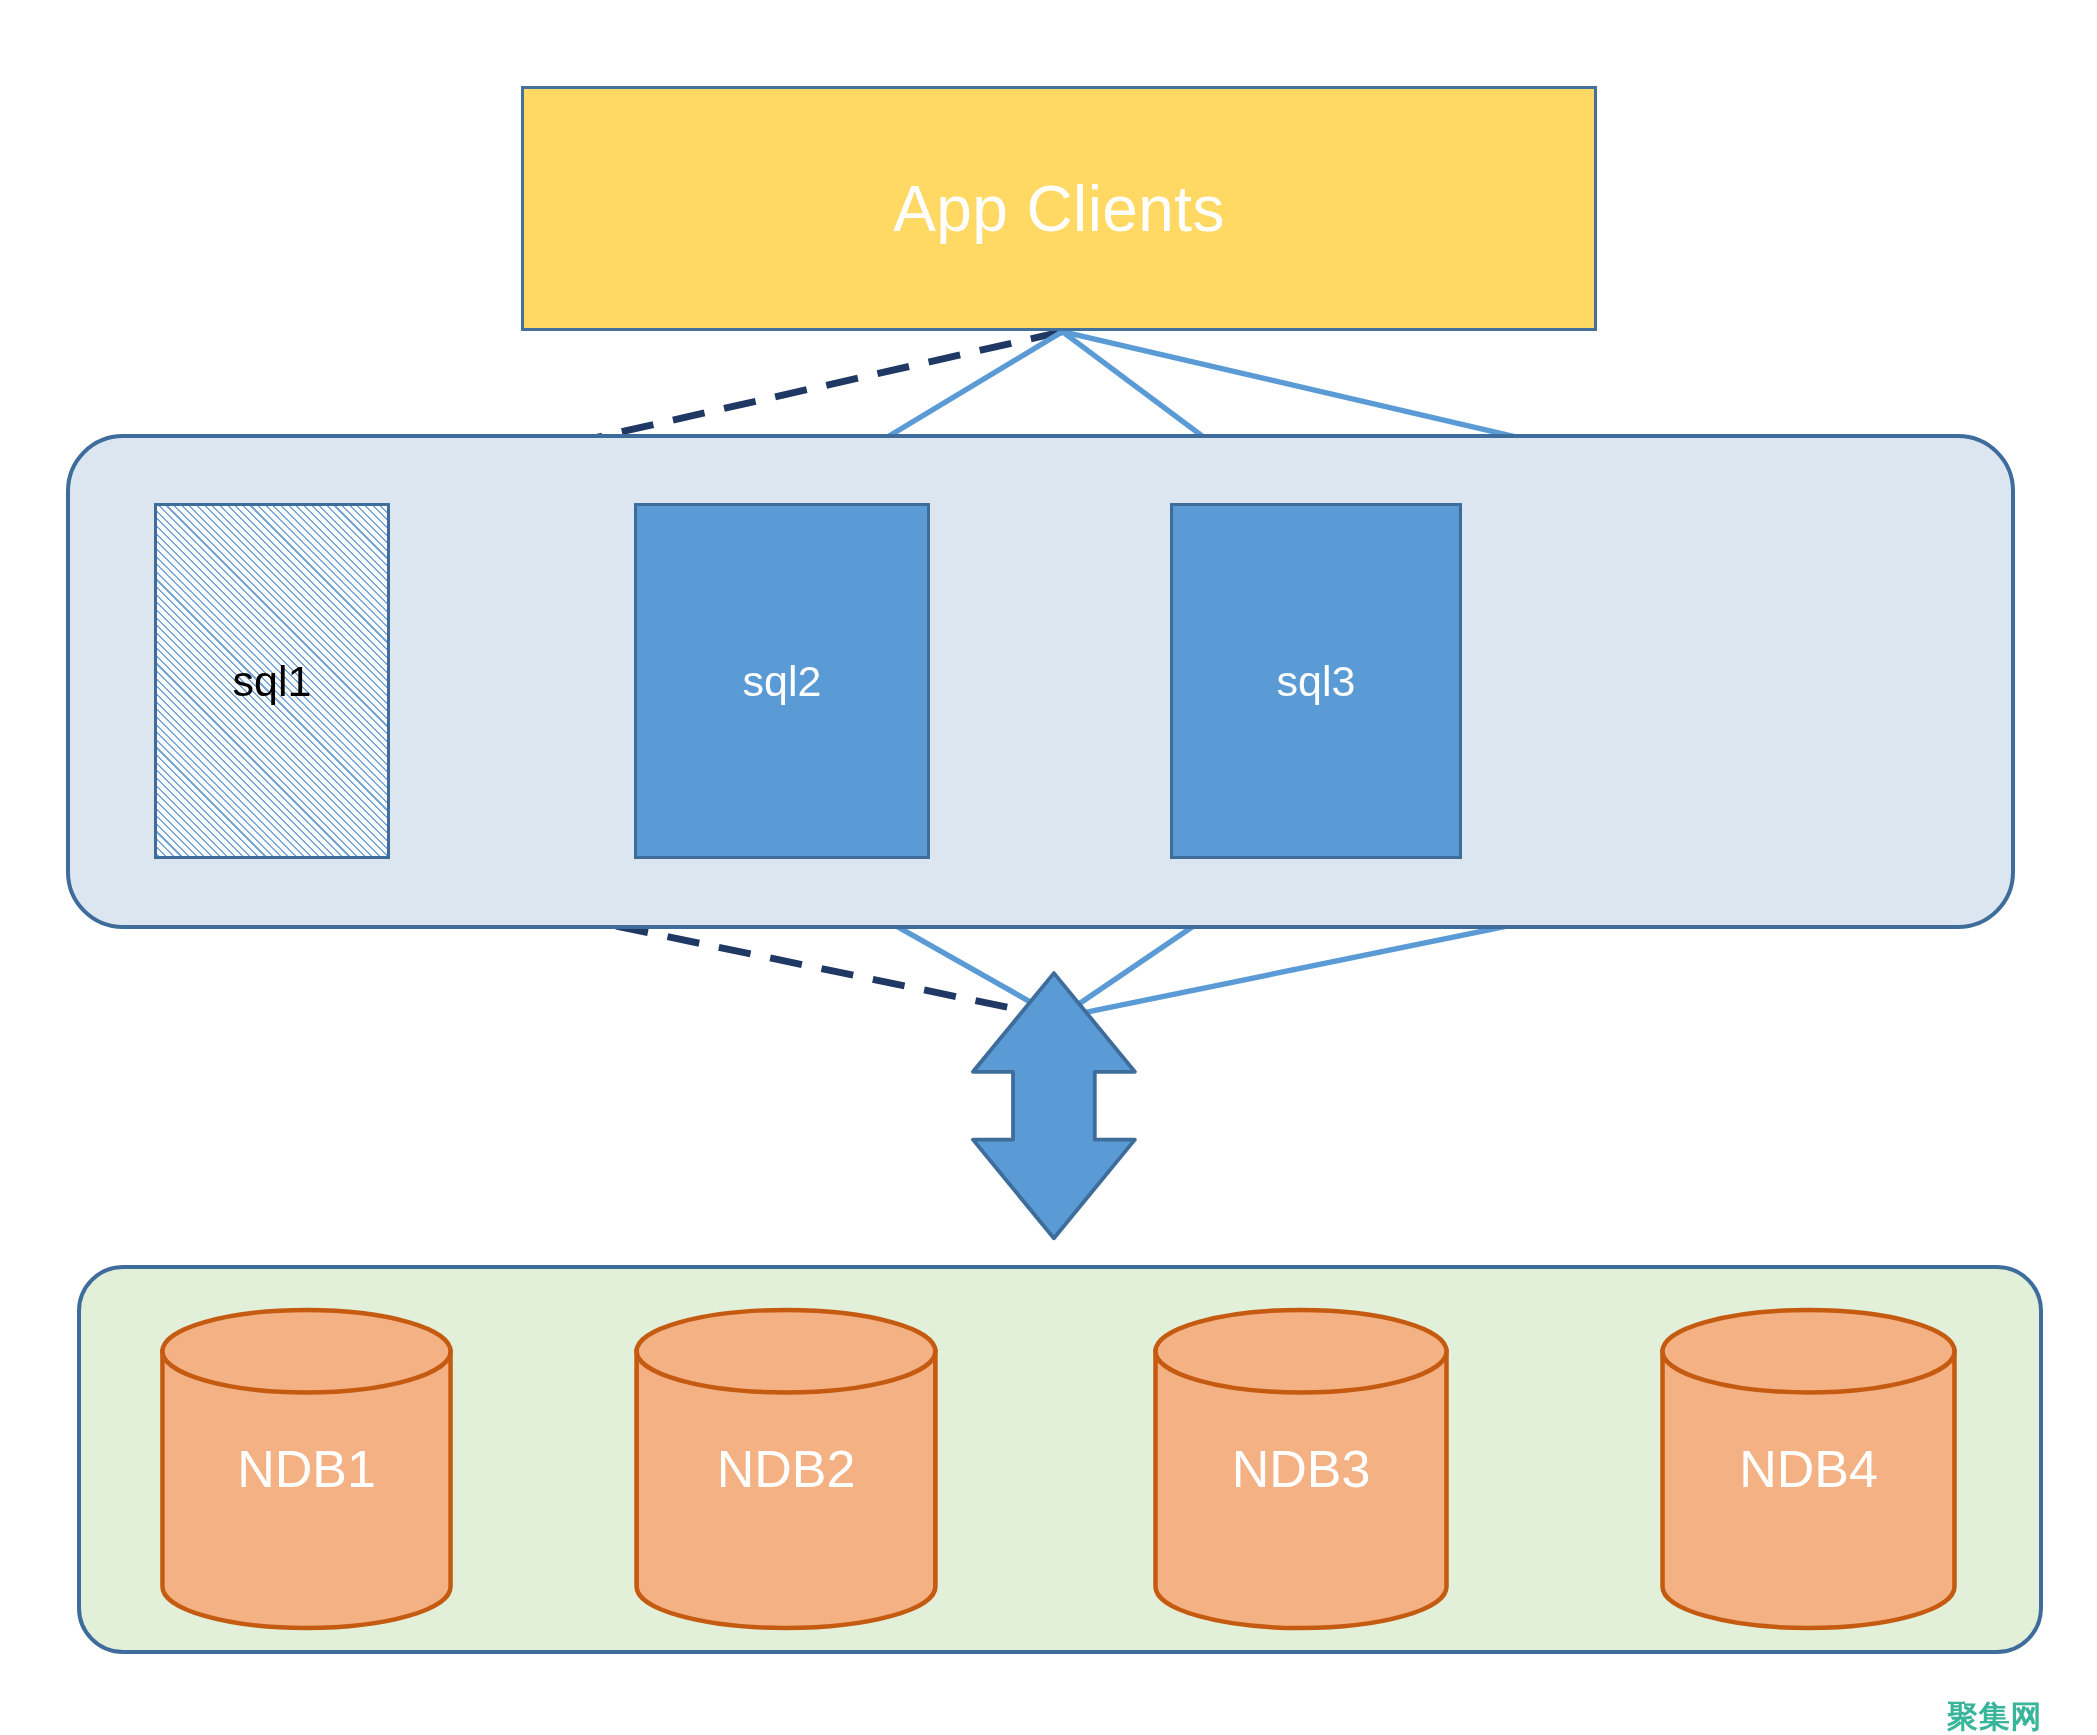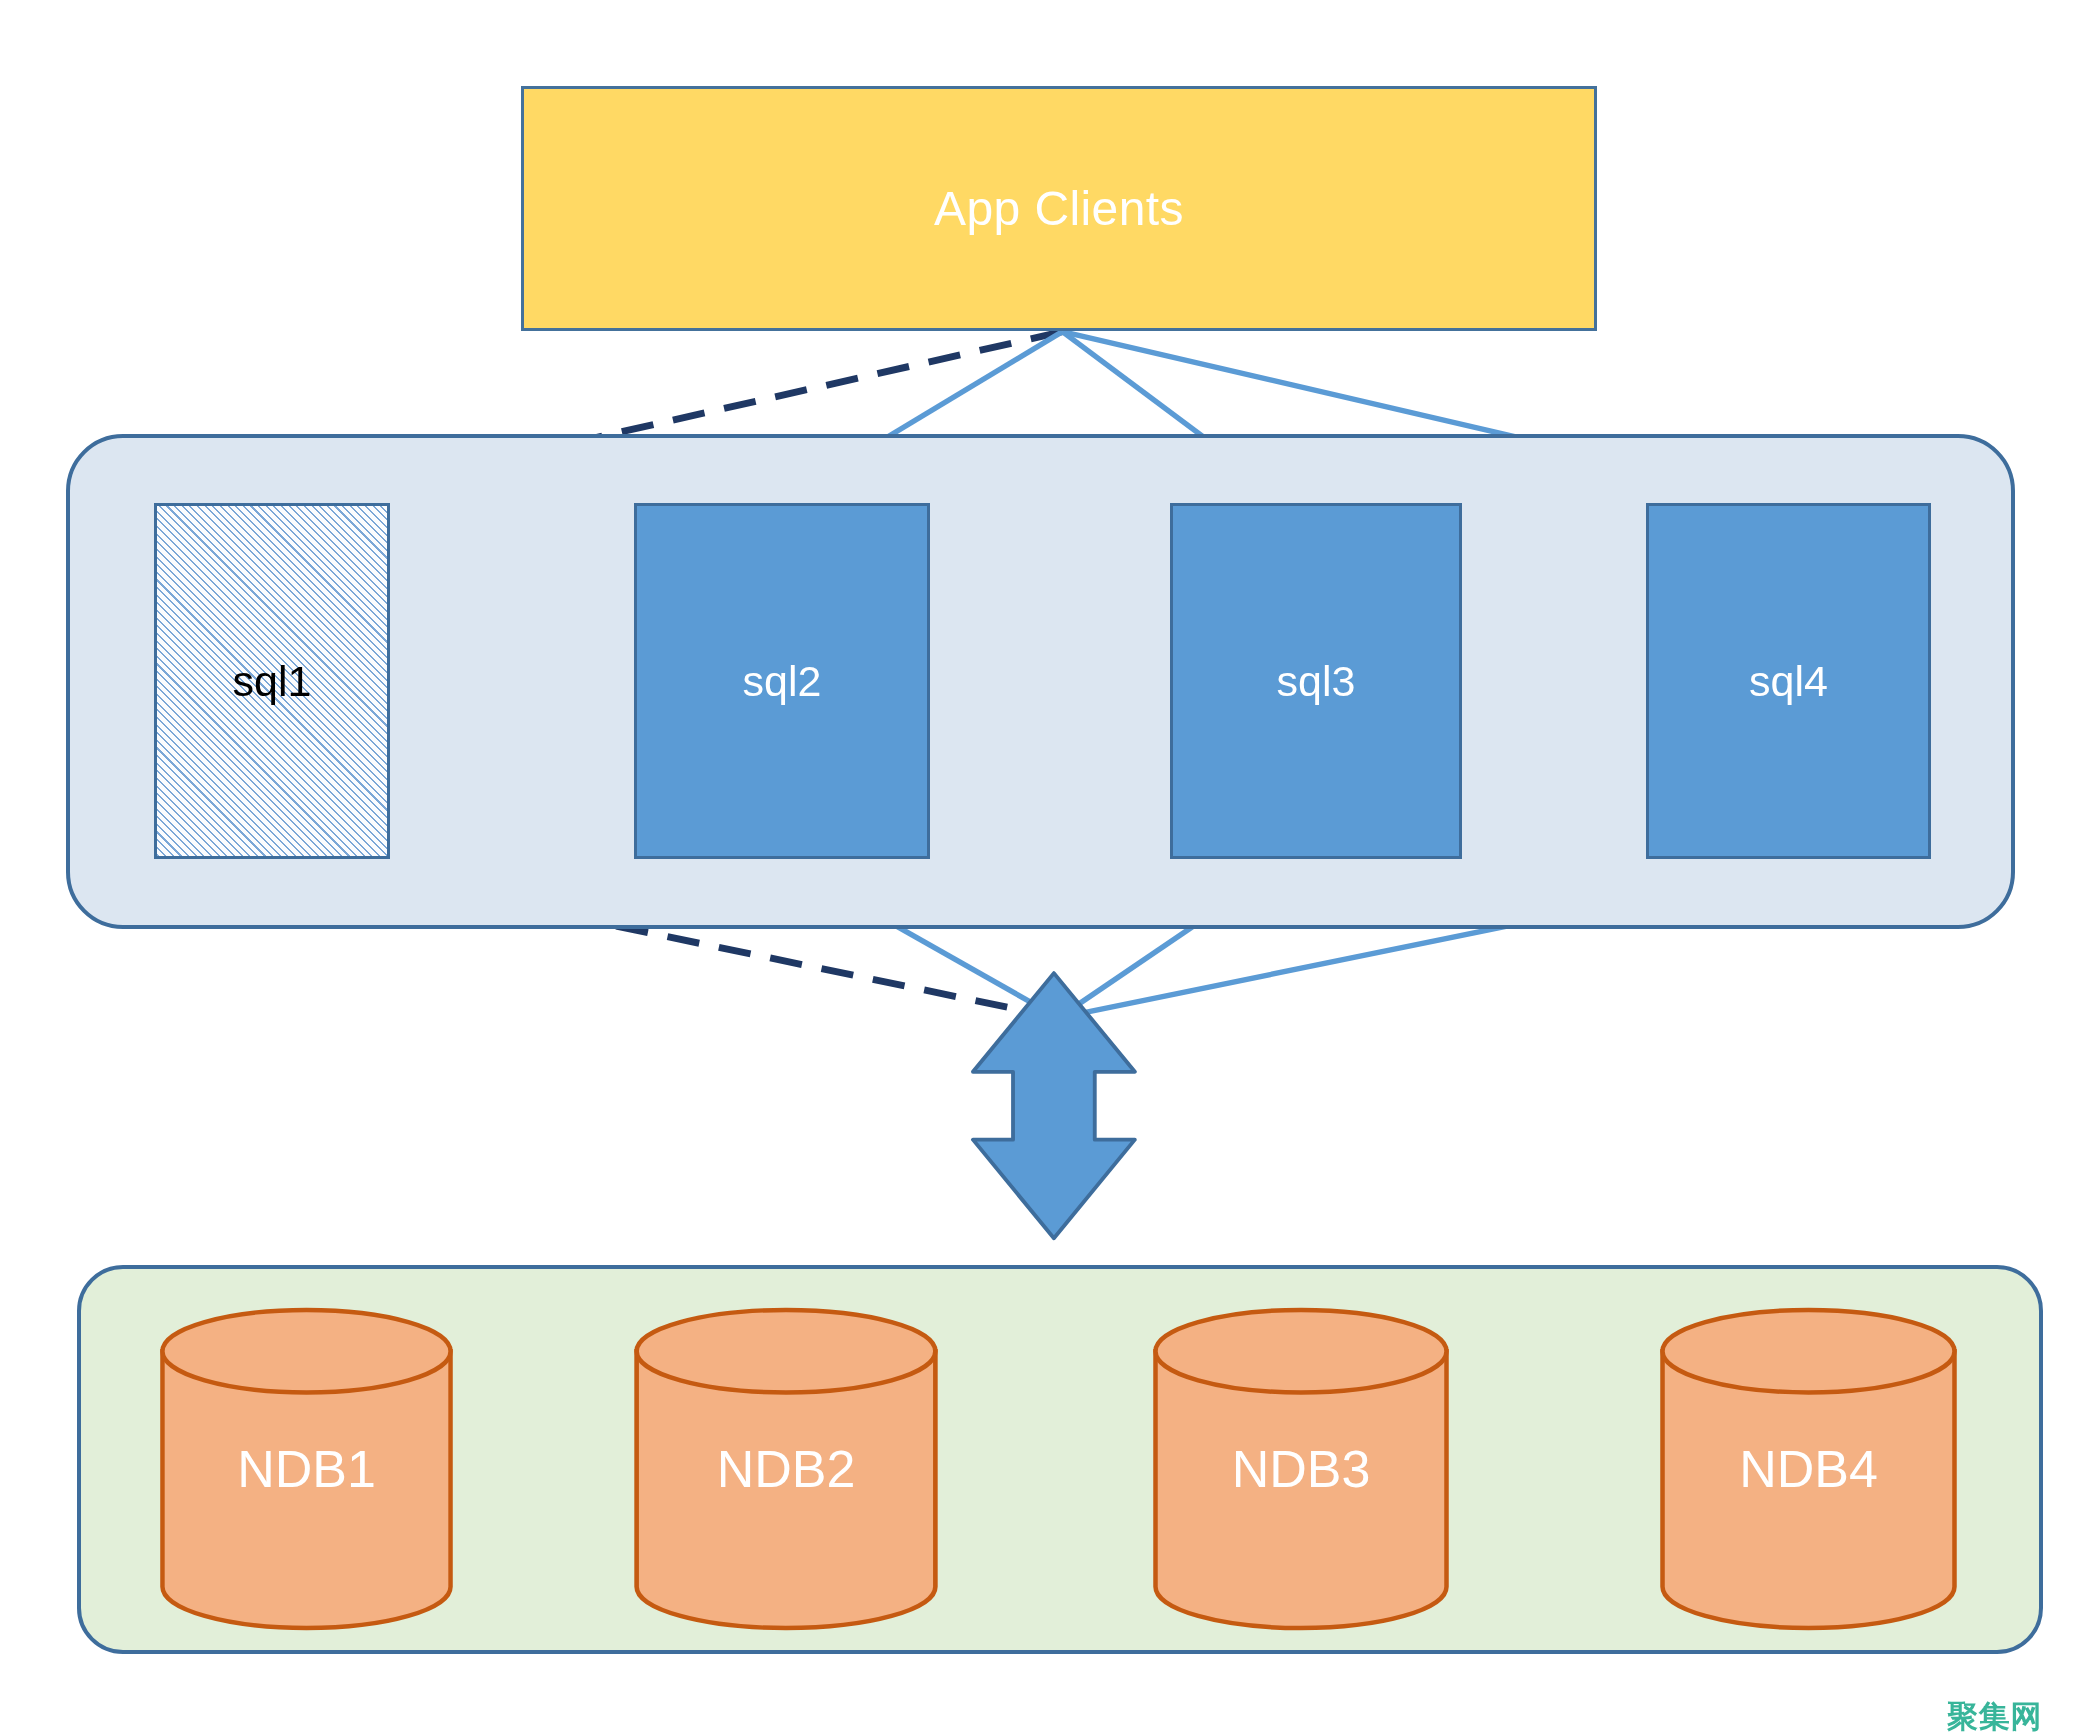--- a/index.html
+++ b/index.html
@@ -36,21 +36,21 @@
     background: #FFD964;
     border: 3.9px solid #44719B;
     box-sizing: border-box;
     display: flex;
     align-items: center;
     justify-content: center;
     z-index: 4;
   }
   .app-clients-label {
     color: #FFFFFF;
-    font-size: 48px;
+    font-size: 64px;
     letter-spacing: 0.4px;
     line-height: 1;
   }
 
   
   .sql-tier {
     position: absolute;
     left: 66px;
     top: 434px;
     width: 1949px;
@@ -190,23 +190,20 @@
 
   <div class="sql-node offline sql-1">
     <span class="sql-label">sql1</span>
   </div>
   <div class="sql-node active sql-2">
     <span class="sql-label">sql2</span>
   </div>
   <div class="sql-node active sql-3">
     <span class="sql-label">sql3</span>
   </div>
-  <div class="sql-node active sql-4">
-    <span class="sql-label">sql4</span>
-  </div>
 
   <div class="data-tier"></div>
 
   <div class="ndb-node ndb-1">
     <svg viewBox="0 0 200 220" preserveAspectRatio="none">
       <path d="M3 30 L3 190 A97 28 0 0 0 197 190 L197 30 Z" fill="#F4B183" stroke="#C55A11" stroke-width="3"></path>
       <ellipse cx="100" cy="30" rx="97" ry="28" fill="#F4B183" stroke="#C55A11" stroke-width="3"></ellipse>
     </svg>
     <span class="ndb-label">NDB1</span>
   </div>

